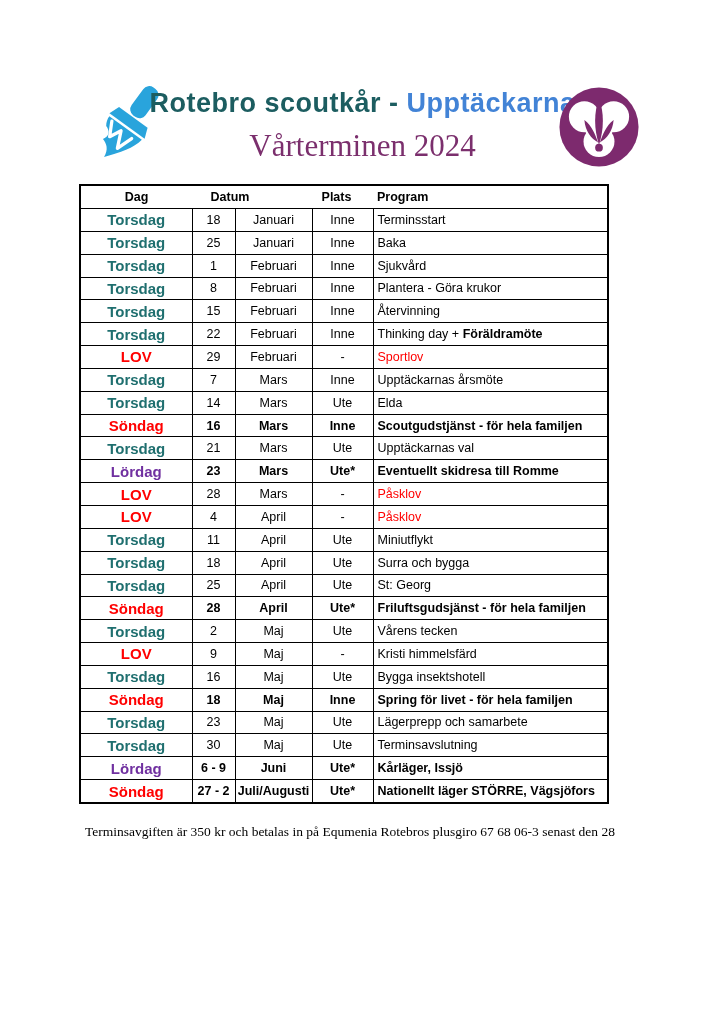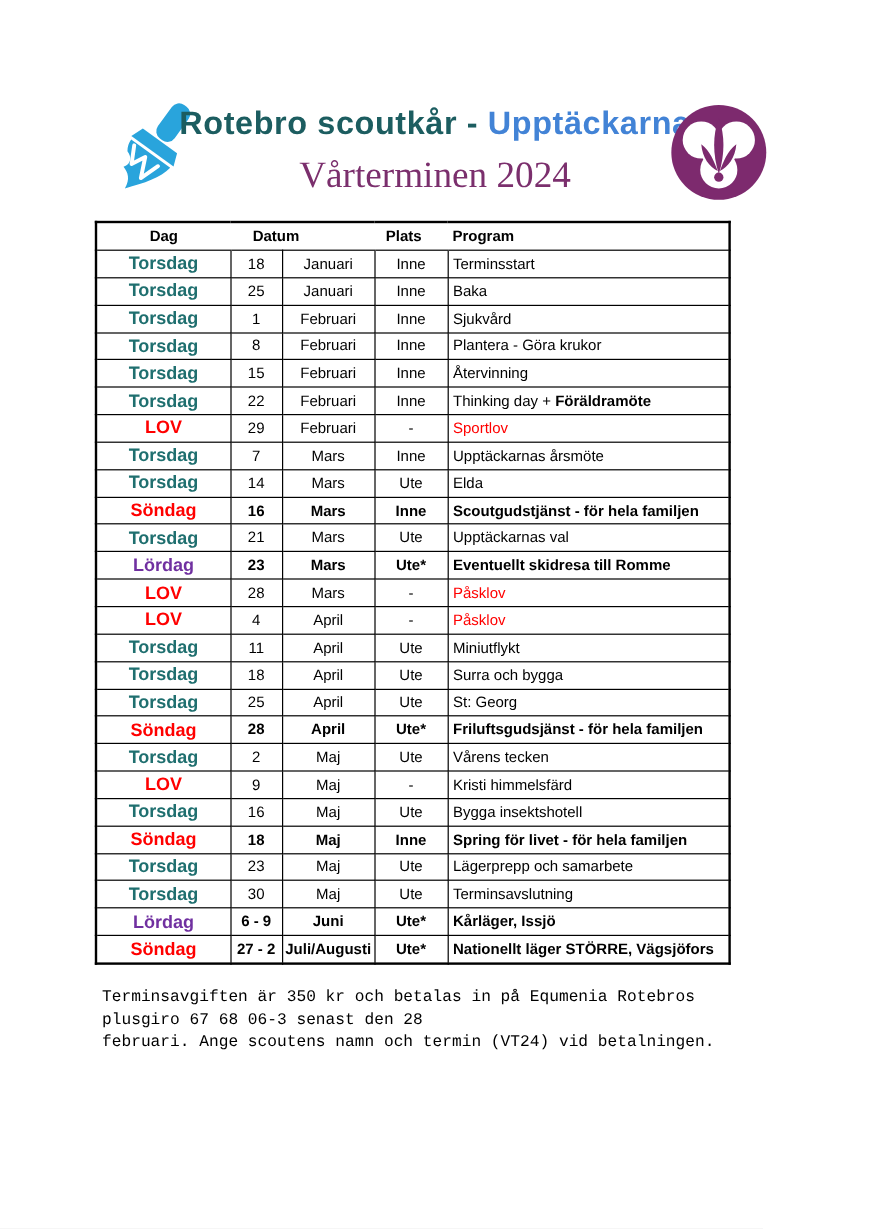--- a/index.html
+++ b/index.html
@@ -50,21 +50,21 @@
   .schedule td.col-day { font-weight:bold; font-size:15px; }
   .schedule tr.bold-row td { font-weight:bold;margin-top:17px; }
 
   .c-teal   { color:#1F6F6F; }
   .c-red    { color:#FF0000; }
   .c-purple { color:#7030A0; }
 
   
   .footer {
     position:absolute; left:85px; top:822px; width:560px;
-    font-family:Liberation Mono, monospace; font-size:13.5px;
+    font-family:Liberation Serif, serif; font-size:13.5px;
     color:#000; line-height:19px;
   }
   .footer .para2 { margin-top:14px; }
 </style>
 </head>
 <body>
 
 <div class="page">
 
   <div class="torch-logo">
@@ -303,17 +303,16 @@
             <td class="col-plats">Ute*</td>
             <td class="col-prog"><span>Nationellt läger STÖRRE, Vägsjöfors</span></td>
           </tr>
         </tbody>
     </table>
   </div>
 
   <div class="footer">
     <div class="para1">
         <div>Terminsavgiften är 350 kr och betalas in på Equmenia Rotebros plusgiro 67 68 06-3 senast den 28</div>
-        <div>februari. Ange scoutens namn och termin (VT24) vid betalningen.</div>
       </div>
   </div>
 
 </div>
 
 </body></html>

